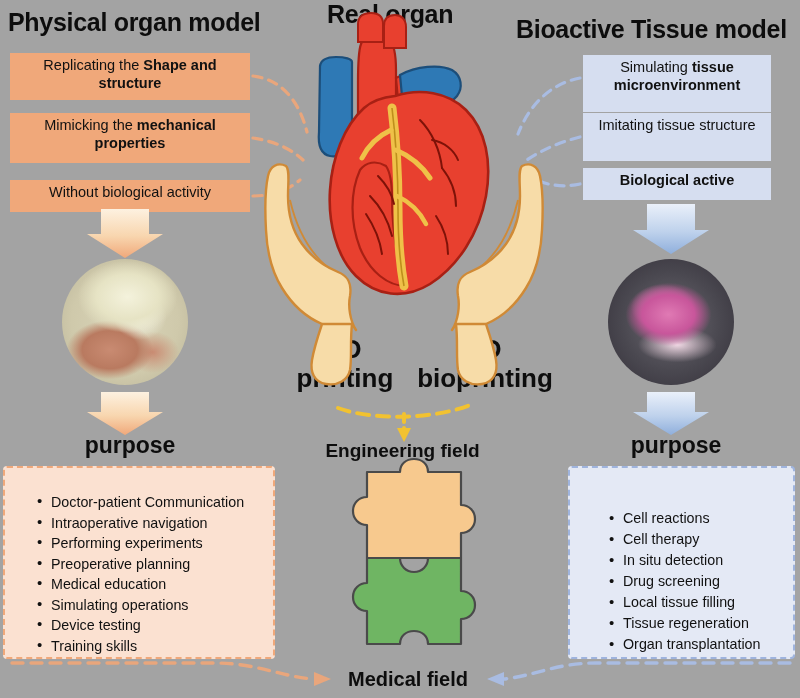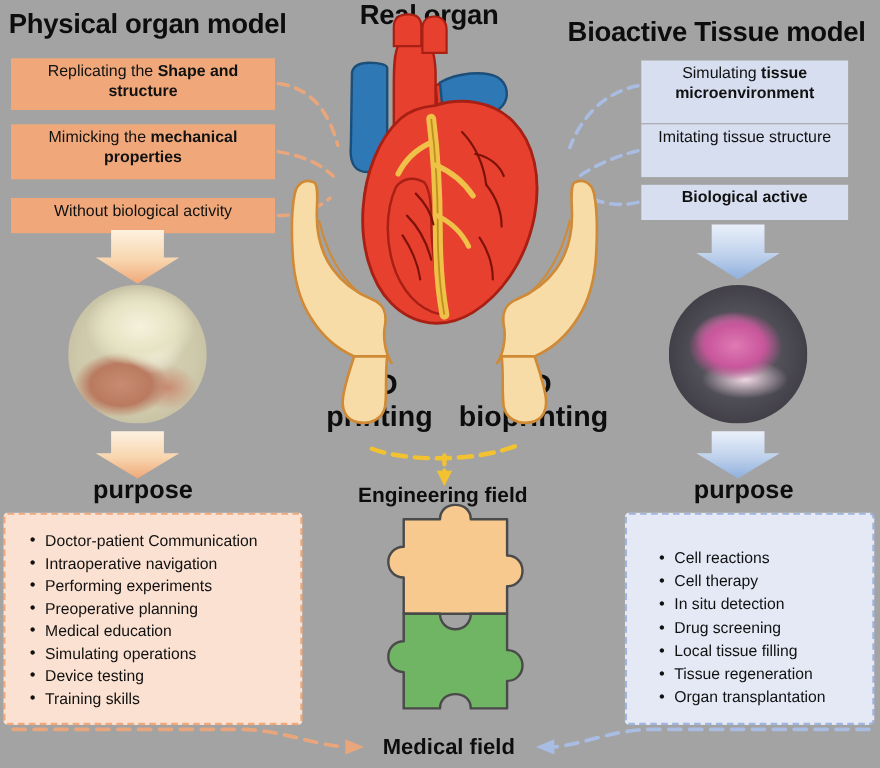--- a/index.html
+++ b/index.html
@@ -76,21 +76,21 @@
     border: 2px dashed #F0A87A;
   }
   .listbox.blue {
     background: #E4E9F5;
     border: 2px dashed #9FB4DE;
   }
   #list-left  { left: 3px;   top: 466px; width: 272px; height: 193px; }
   #list-right { left: 568px; top: 466px; width: 227px; height: 193px; }
 
   .listbox ul {
-    margin: 4px;
+    margin: 14px;
     padding: 0 0 0 26px;
     list-style: none;
   }
   .listbox li {
     position: relative;
     font-size: 14.3px;
     color: #111;
     line-height: 20.5px;
     white-space: nowrap;
   }

